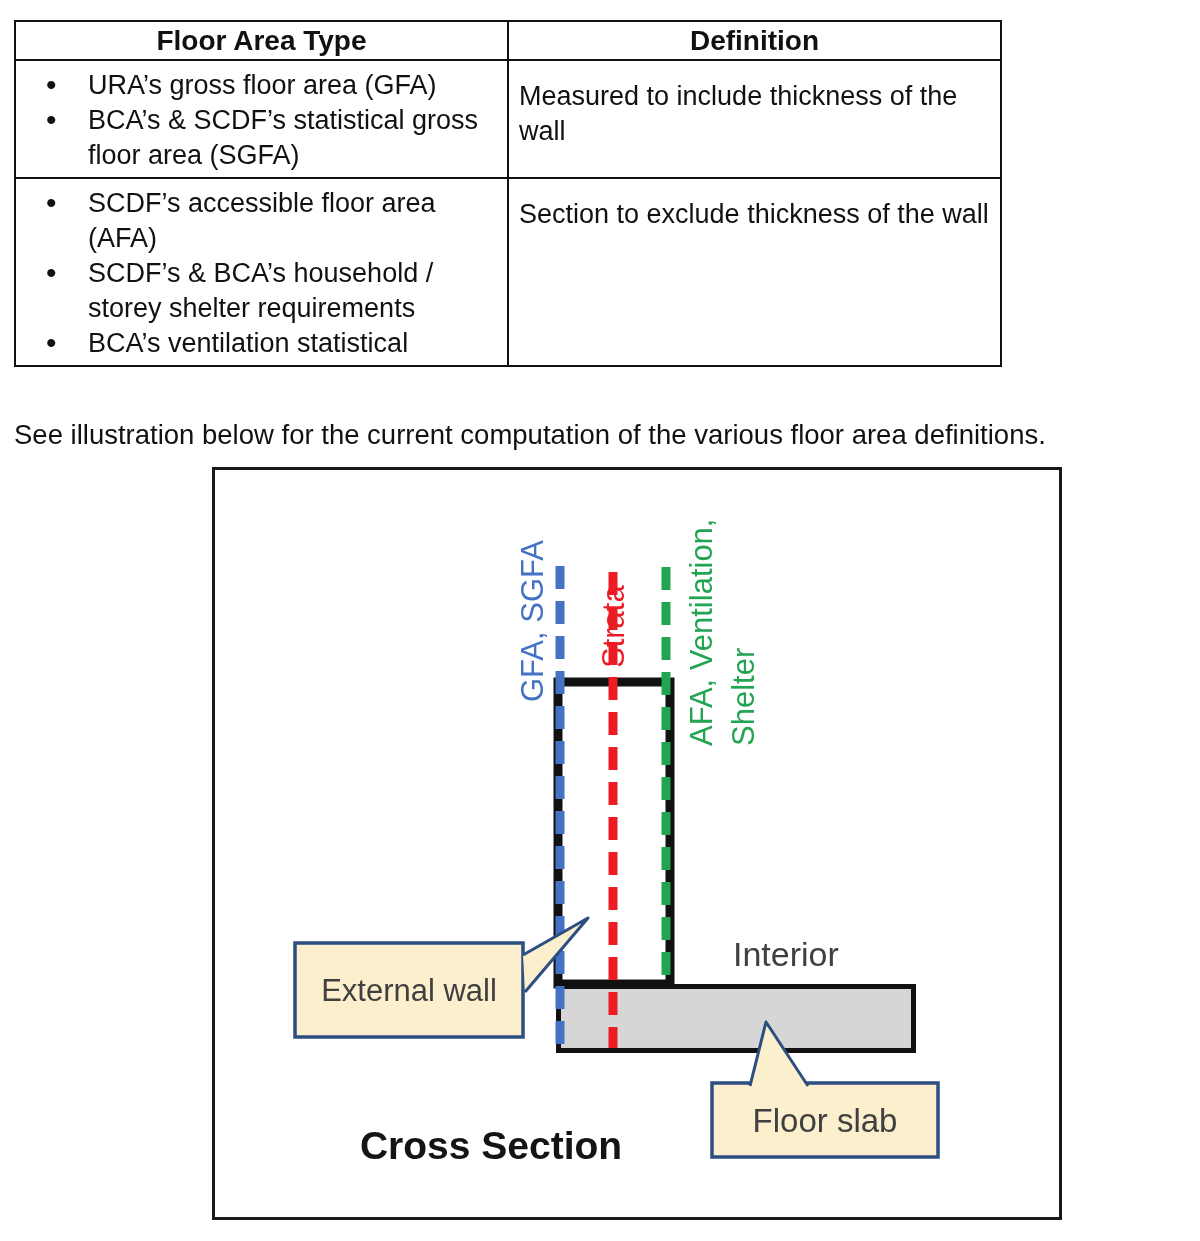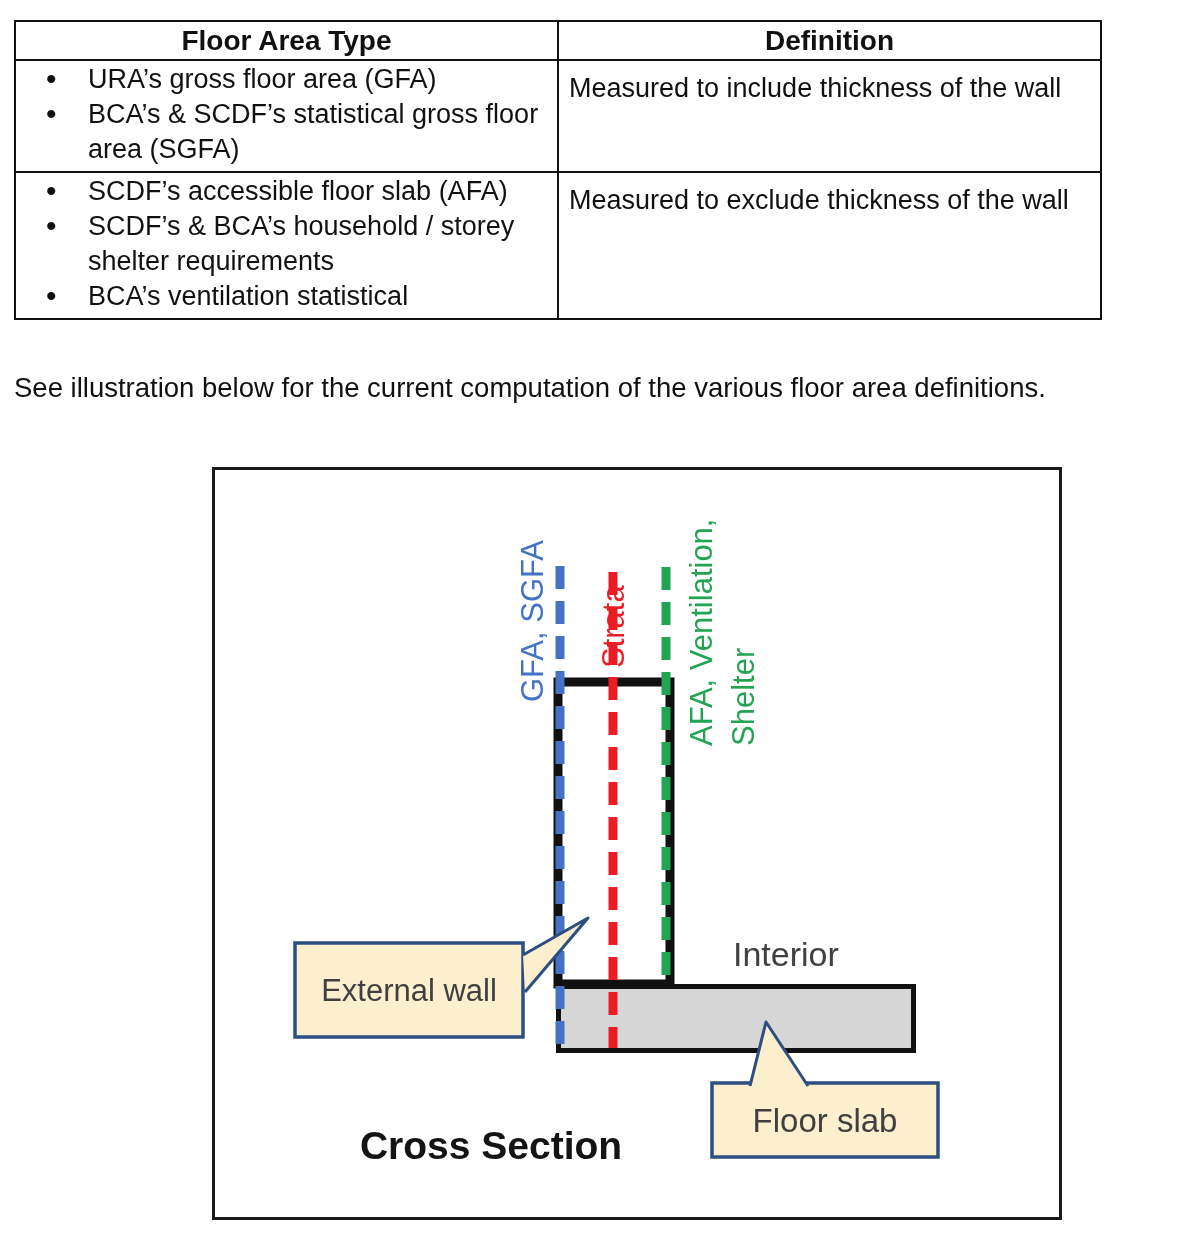--- a/index.html
+++ b/index.html
@@ -10,42 +10,42 @@
     font-family: "Liberation Sans", sans-serif;
     color: #111;
     position: relative;
     overflow: hidden;
   }
 
   
   table.floor-table {
     border-collapse: collapse;
     table-layout: fixed;
-    width: 1088px;
+    width: 988px;
     margin: 20px 0 0 14px;
   }
   table.floor-table th, table.floor-table td {
     border: 2.5px solid #111;
   }
   table.floor-table th {
     font-size: 28px;
     font-weight: bold;
     text-align: center;
     padding: 2px 4px;
     line-height: 33px;
   }
   td.types-cell {
     width: 590px;
     vertical-align: top;
-    padding: 1px 6px 4px 10px;
+    padding: 7px 6px 4px 10px;
   }
   td.def-cell {
     width: 582px;
     vertical-align: top;
-    padding: 10px 6px 4px 10px;
+    padding: 18px 6px 4px 10px;
     font-size: 27px;
     line-height: 35px;
     margin-left: 24px;
   }
   ul.type-list { margin: 0; padding: 0; list-style: none; }
   ul.type-list li {
     position: relative;
     padding-left: 62px;
     font-size: 27px;
     line-height: 35px;
@@ -89,26 +89,26 @@
         <ul class="type-list">
           <li>URA’s gross floor area (GFA)</li>
           <li>BCA’s &amp; SCDF’s statistical gross floor area (SGFA)</li>
         </ul>
       </td>
       <td class="def-cell">Measured to include thickness of the wall</td>
     </tr>
     <tr>
       <td class="types-cell">
         <ul class="type-list">
-          <li>SCDF’s accessible floor slab (AFA)</li>
+          <li>SCDF’s accessible floor area (AFA)</li>
           <li>SCDF’s &amp; BCA’s household / storey shelter requirements</li>
           <li>BCA’s ventilation statistical</li>
         </ul>
       </td>
-      <td class="def-cell">Measured to exclude thickness of the wall</td>
+      <td class="def-cell">Section to exclude thickness of the wall</td>
     </tr>
   </tbody>
 </table>
 
 <div class="caption">See illustration below for the current computation of the various floor area definitions.</div>
 
 <div class="diagram-wrap">
   <svg width="850" height="753" viewBox="0 0 850 753">
 
     <rect x="1.5" y="1.5" width="847" height="750" fill="#ffffff" stroke="#1a1a1a" stroke-width="3"></rect>

